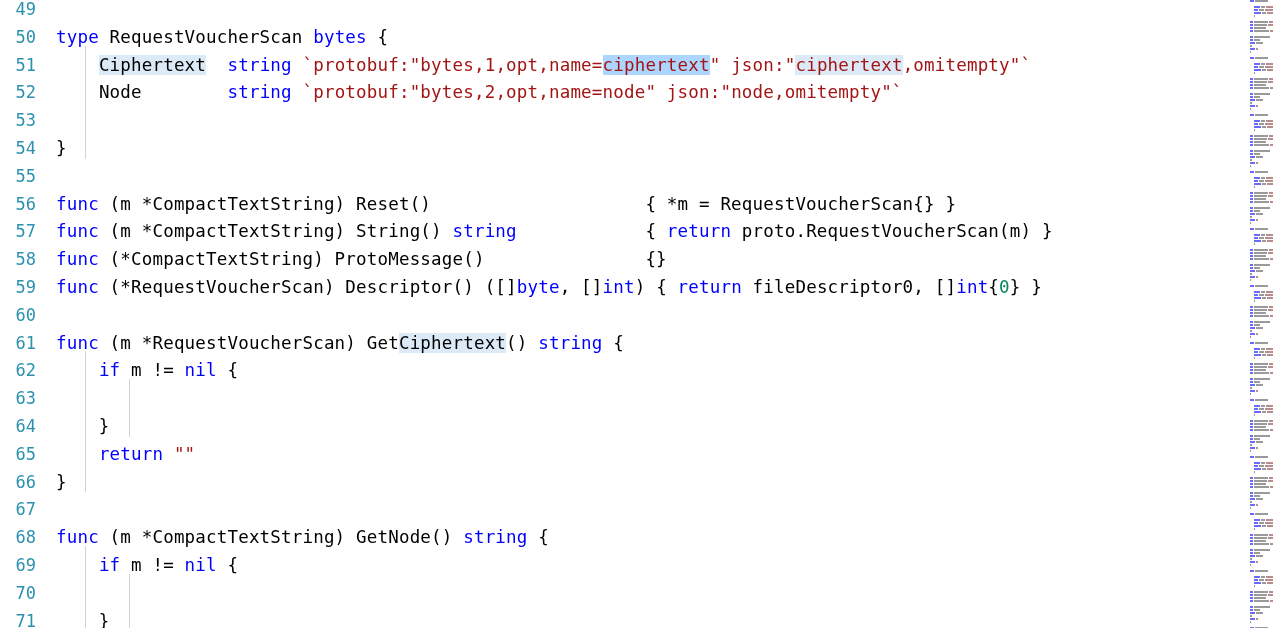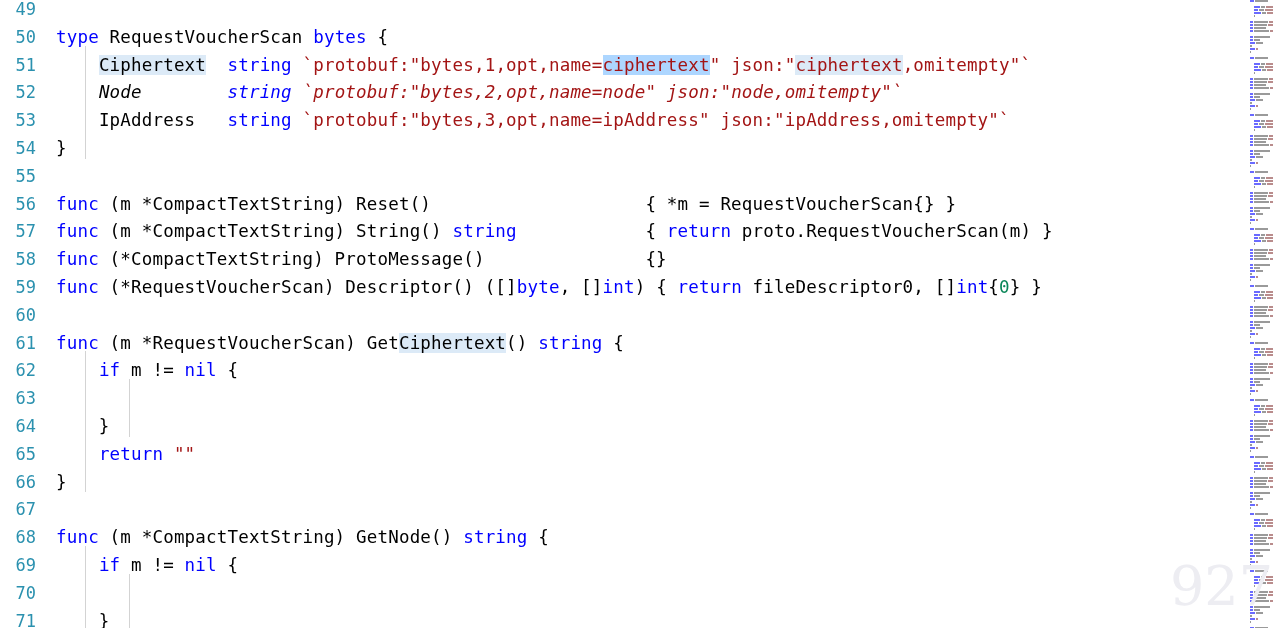--- a/index.html
+++ b/index.html
@@ -148,22 +148,21 @@
       <div class="indent-guide" style="left: 85px; top: 351.4px; height: 141px;"></div>
       <div class="indent-guide" style="left: 129px; top: 379.2px; height: 57.6px;"></div>
       <div class="indent-guide" style="left: 85px; top: 546px; height: 85.4px;"></div>
       <div class="indent-guide" style="left: 129px; top: 573.8px; height: 57.6px;"></div>
     </div>
 
   <div id="code-surface">
       <div class="code-line" style="top: -4px;"></div>
       <div class="code-line" style="top: 23.8px;"><span class="t-kw">type</span><span class="t-plain"> </span><span class="t-plain">RequestVoucherScan</span><span class="t-plain"> </span><span class="t-kw">bytes</span><span class="t-plain"> {</span></div>
       <div class="code-line" style="top: 51.6px;"><span class="t-plain">    </span><span class="t-plain hl-soft">Ciphertext</span><span class="t-plain">  </span><span class="t-kw">string</span><span class="t-plain"> </span><span class="t-str">`protobuf:"bytes,1,opt,name=</span><span class="t-str hl-strong">ciphertext</span><span class="t-str">" json:"</span><span class="t-str hl-soft">ciphertext</span><span class="t-str">,omitempty"`</span></div>
-      <div class="code-line" style="top: 79.4px; font-style: italic;"><span class="t-plain">    </span><span class="t-plain">Node</span><span class="t-plain">        </span><span class="t-kw">string</span><span class="t-plain"> </span><span class="t-str">`protobuf:"bytes,2,opt,name=node" json:"node,omitempty"`</span></div>
-      <div class="code-line" style="top: 107.2px;"><span class="t-plain">    </span><span class="t-plain">IpAddress</span><span class="t-plain">   </span><span class="t-kw">string</span><span class="t-plain"> </span><span class="t-str">`protobuf:"bytes,3,opt,name=ipAddress" json:"ipAddress,omitempty"`</span></div>
+      <div class="code-line" style="top: 79.4px;"><span class="t-plain">    </span><span class="t-plain">Node</span><span class="t-plain">        </span><span class="t-kw">string</span><span class="t-plain"> </span><span class="t-str">`protobuf:"bytes,2,opt,name=node" json:"node,omitempty"`</span></div>
       <div class="code-line" style="top: 135px;"><span class="t-plain">}</span></div>
       <div class="code-line" style="top: 162.8px;"></div>
       <div class="code-line" style="top: 190.6px;"><span class="t-kw">func</span><span class="t-plain"> (m *CompactTextString) Reset()                    { *m = RequestVoucherScan{} }</span></div>
       <div class="code-line" style="top: 218.4px;"><span class="t-kw">func</span><span class="t-plain"> (m *CompactTextString) String() </span><span class="t-kw">string</span><span class="t-plain">            { </span><span class="t-kw">return</span><span class="t-plain"> proto.RequestVoucherScan(m) }</span></div>
       <div class="code-line" style="top: 246.2px;"><span class="t-kw">func</span><span class="t-plain"> (*CompactTextString) ProtoMessage()               {}</span></div>
       <div class="code-line" style="top: 274px;"><span class="t-kw">func</span><span class="t-plain"> (*RequestVoucherScan) Descriptor() ([]</span><span class="t-kw">byte</span><span class="t-plain">, []</span><span class="t-kw">int</span><span class="t-plain">) { </span><span class="t-kw">return</span><span class="t-plain"> fileDescriptor0, []</span><span class="t-kw">int</span><span class="t-plain">{</span><span class="t-num">0</span><span class="t-plain">} }</span></div>
       <div class="code-line" style="top: 301.8px;"></div>
       <div class="code-line" style="top: 329.6px;"><span class="t-kw">func</span><span class="t-plain"> (m *RequestVoucherScan) Get</span><span class="t-plain hl-soft">Ciphertext</span><span class="t-plain">() </span><span class="t-kw">string</span><span class="t-plain"> {</span></div>
       <div class="code-line" style="top: 357.4px;"><span class="t-plain">    </span><span class="t-kw">if</span><span class="t-plain"> m != </span><span class="t-kw">nil</span><span class="t-plain"> {</span></div>
       <div class="code-line" style="top: 413px;"><span class="t-plain">    }</span></div>
@@ -363,15 +362,14 @@
       <div class="mm-row" style="top: 600px;"><span class="mm-seg mm-kw" style="width: 3px;"></span><span class="mm-seg mm-txt" style="width: 15px;"></span><span class="mm-seg mm-str" style="width: 7px;"></span></div>
       <div class="mm-row" style="top: 606px;"><span class="mm-seg mm-kw" style="width: 3px;"></span><span class="mm-seg mm-txt" style="width: 16px;"></span></div>
       <div class="mm-row" style="top: 609px;"><span class="mm-seg mm-kw" style="width: 3px;"></span><span class="mm-seg mm-txt" style="width: 6px;"></span></div>
       <div class="mm-row" style="top: 612px;"><span class="mm-seg mm-kw" style="width: 5px;"></span><span class="mm-seg mm-txt" style="width: 7px;"></span></div>
       <div class="mm-row" style="top: 615px;"><span class="mm-seg mm-txt" style="width: 2px;"></span></div>
       <div class="mm-row" style="top: 618px;"><span class="mm-seg mm-kw" style="width: 5px;"></span><span class="mm-seg mm-str" style="width: 2px;"></span></div>
       <div class="mm-row" style="top: 621px;"><span class="mm-seg mm-txt" style="width: 1px;"></span></div>
       <div class="mm-row" style="top: 627px;"><span class="mm-seg mm-kw" style="width: 4px;"></span><span class="mm-seg mm-txt" style="width: 13px;"></span></div>
     </div>
 
-  <div id="watermark-mark">927</div>
 
 </div>
 
 </body></html>

